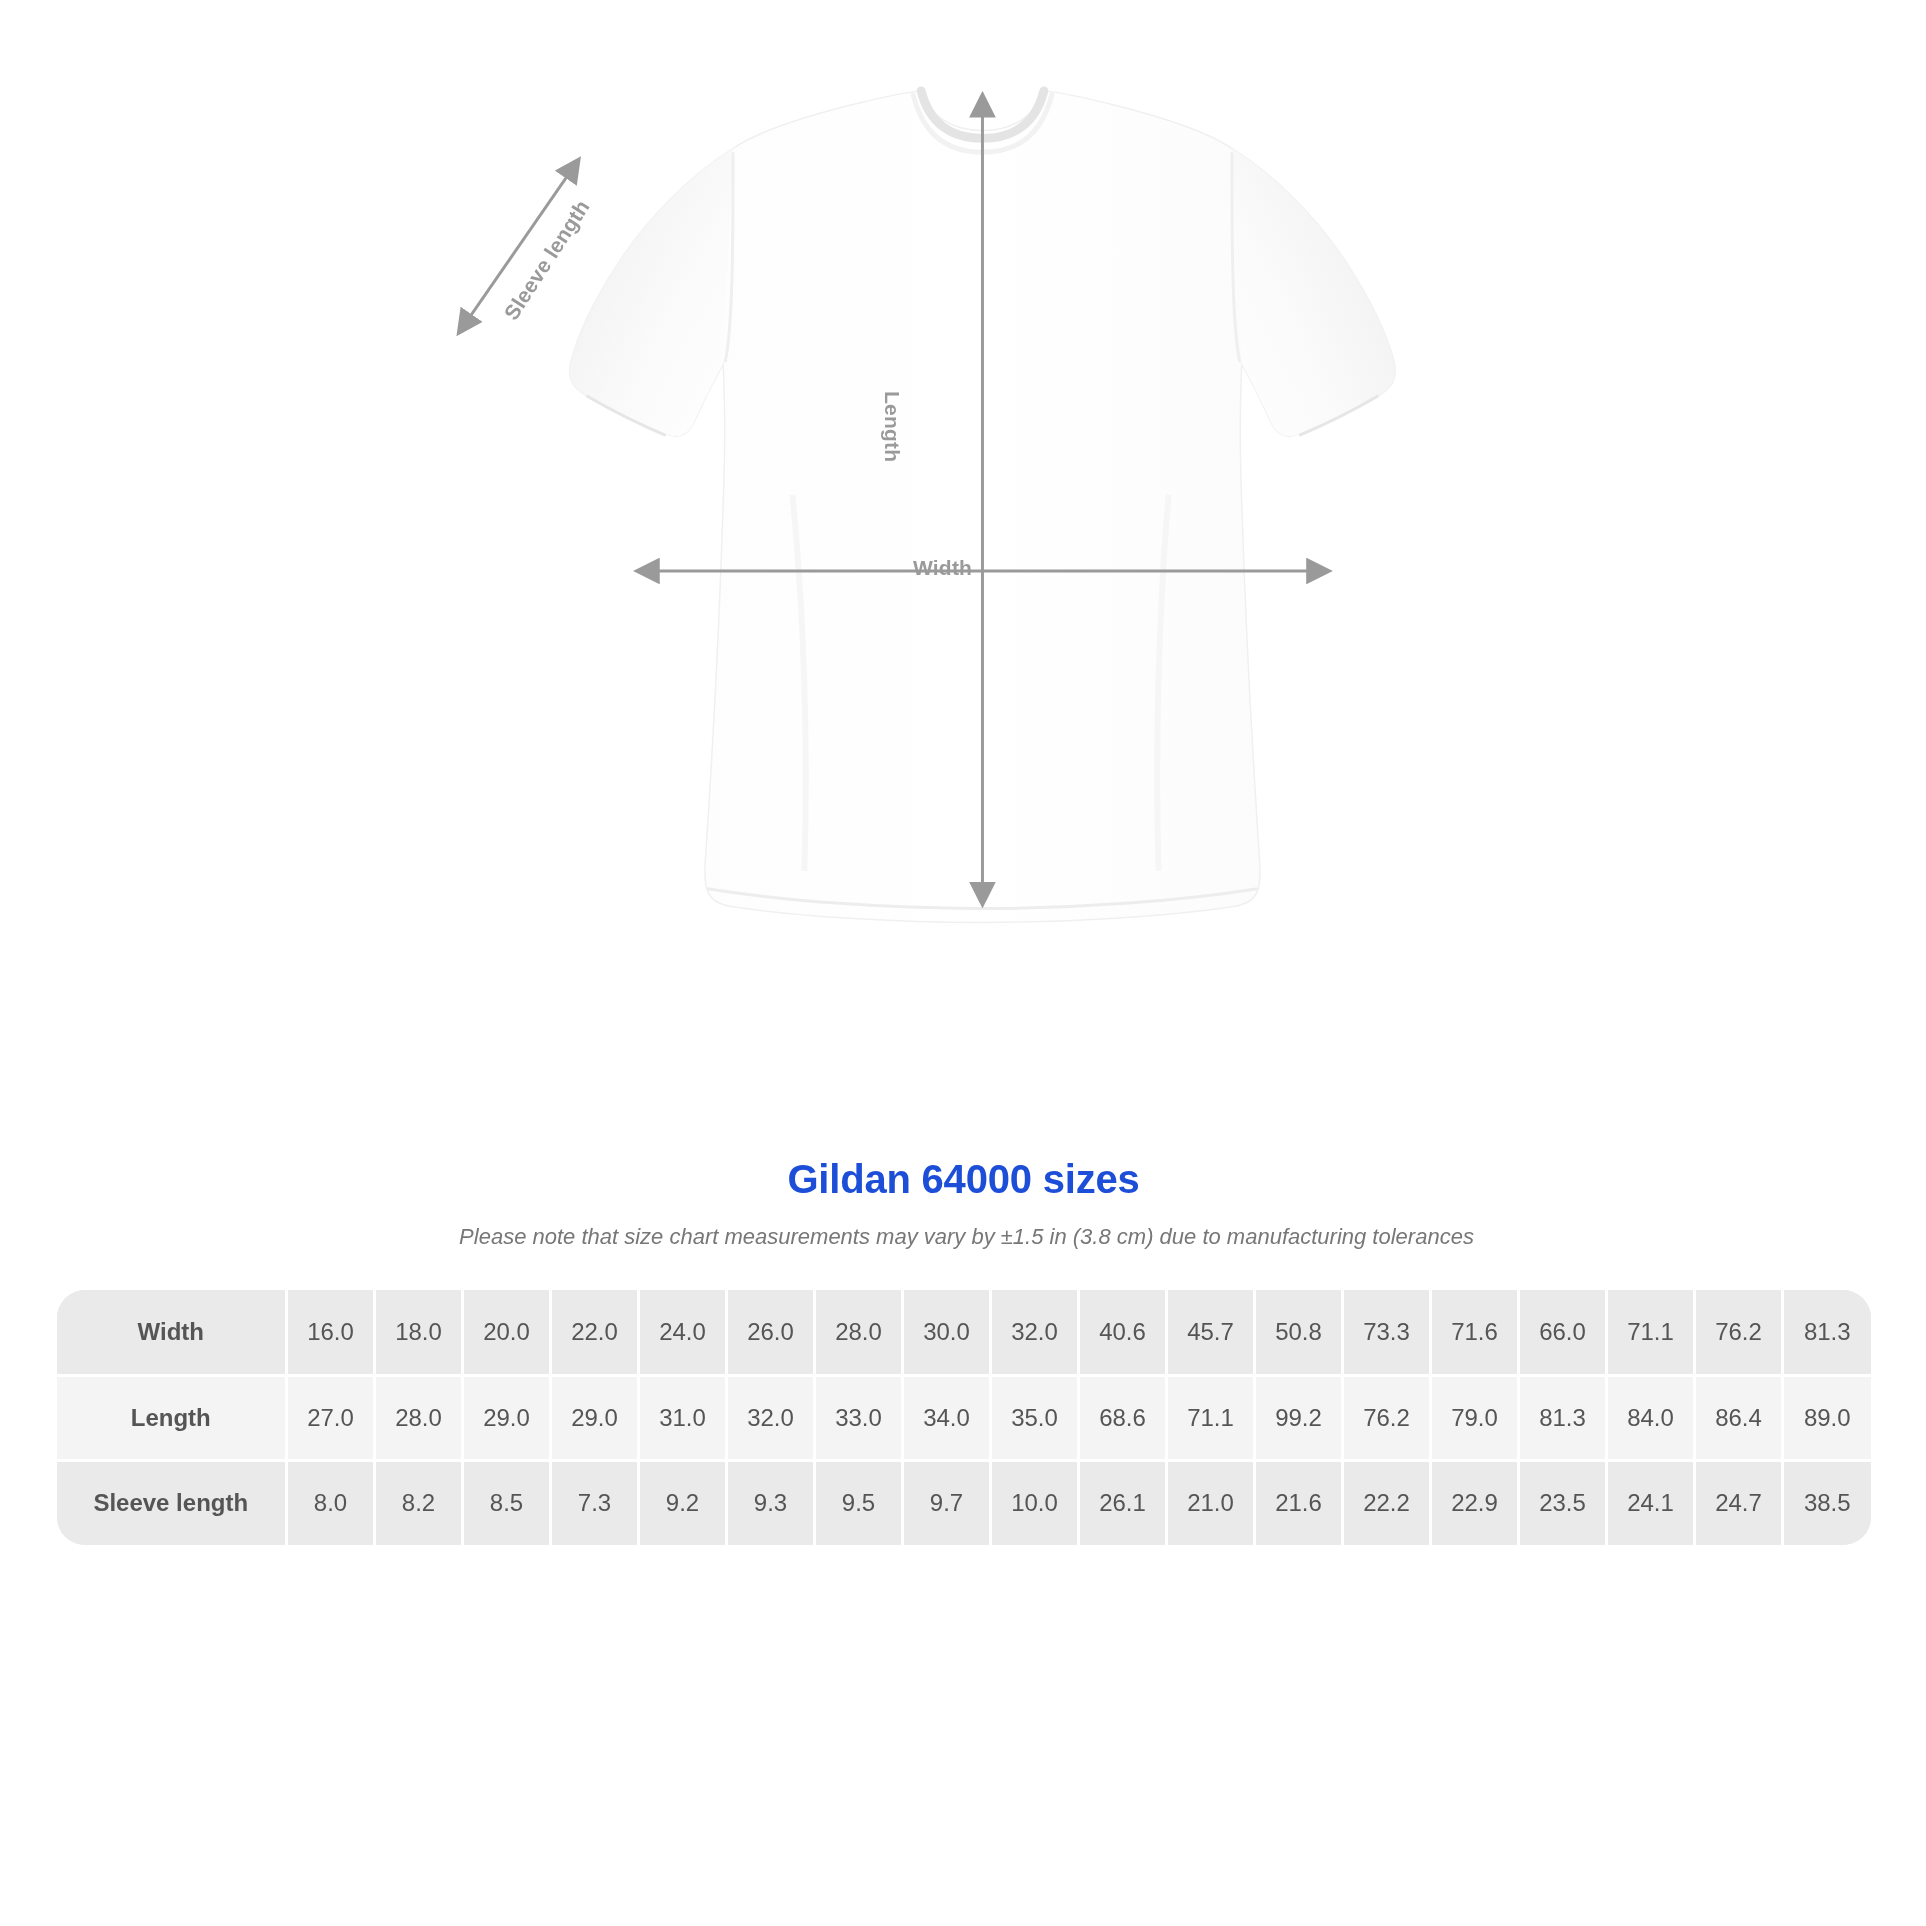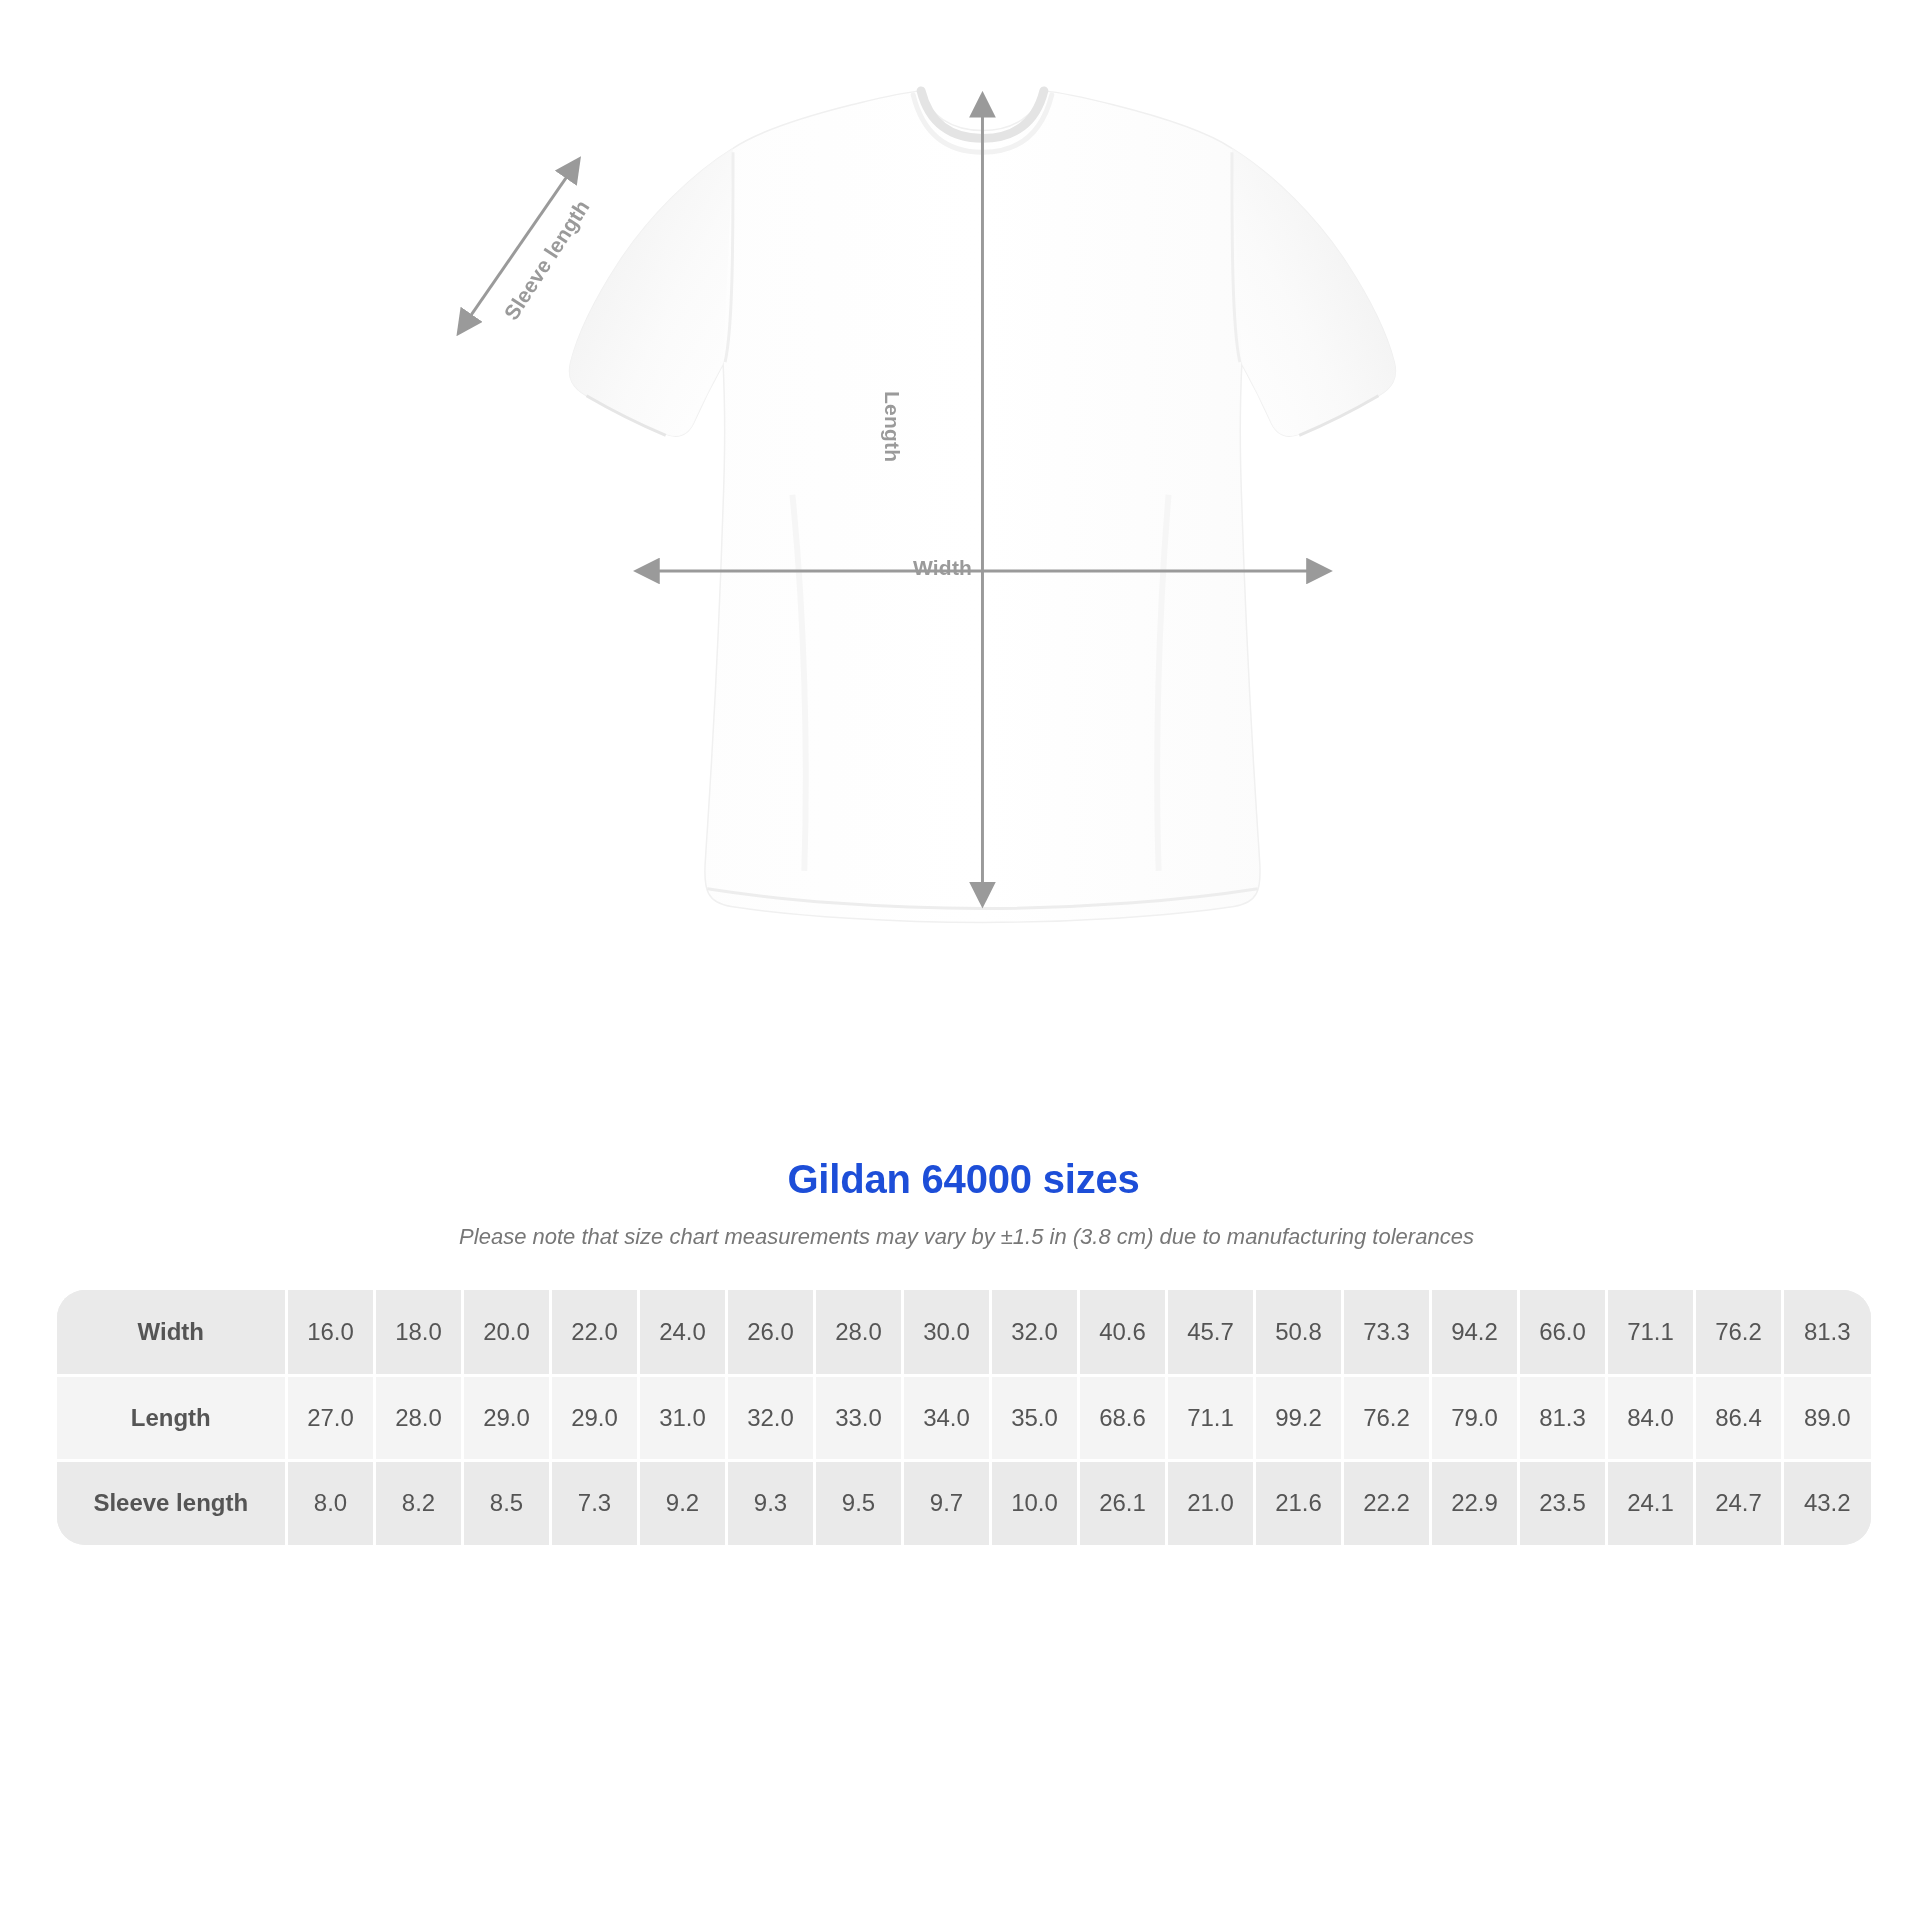--- a/index.html
+++ b/index.html
@@ -259,21 +259,21 @@
           <td>22.0</td>
           <td>24.0</td>
           <td>26.0</td>
           <td>28.0</td>
           <td>30.0</td>
           <td>32.0</td>
           <td>40.6</td>
           <td>45.7</td>
           <td>50.8</td>
           <td>73.3</td>
-          <td>94.2</td>
+          <td>71.6</td>
           <td>66.0</td>
           <td>71.1</td>
           <td>76.2</td>
           <td>81.3</td>
         </tr>
 
         <tr class="row-b">
           <td class="rowhead">Length</td>
           <td>27.0</td>
           <td>28.0</td>
@@ -307,20 +307,20 @@
           <td>9.7</td>
           <td>10.0</td>
           <td>26.1</td>
           <td>21.0</td>
           <td>21.6</td>
           <td>22.2</td>
           <td>22.9</td>
           <td>23.5</td>
           <td>24.1</td>
           <td>24.7</td>
-          <td>43.2</td>
+          <td>38.5</td>
         </tr>
       </tbody>
     </table>
   </div>
 
 </div>
 
 
 </body></html>

